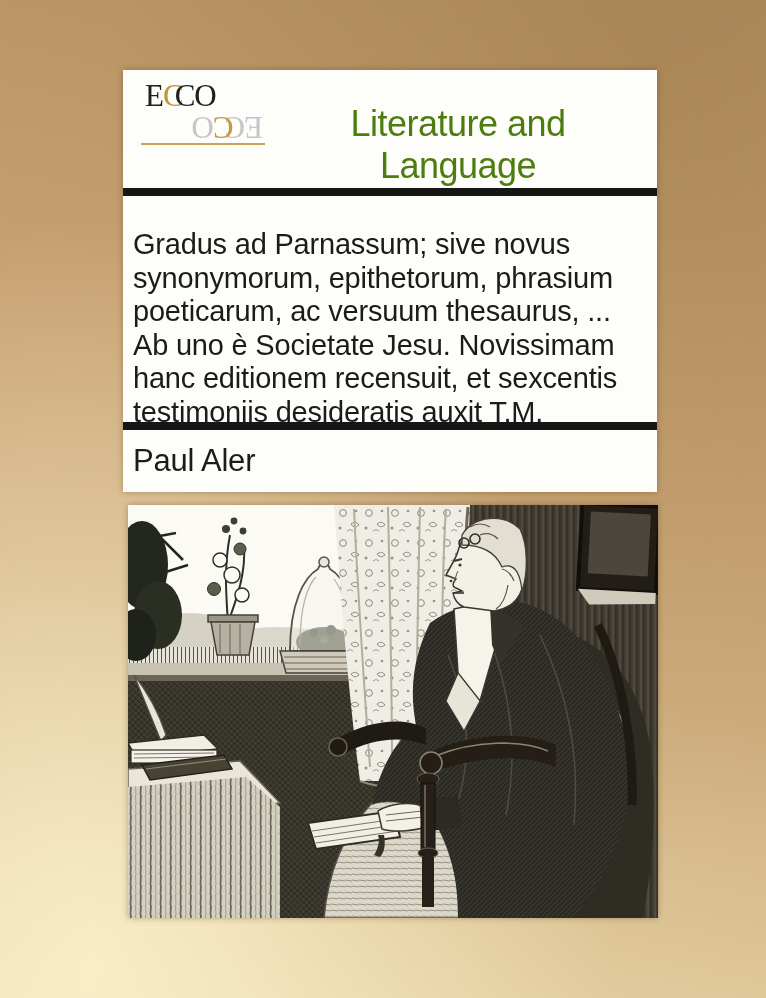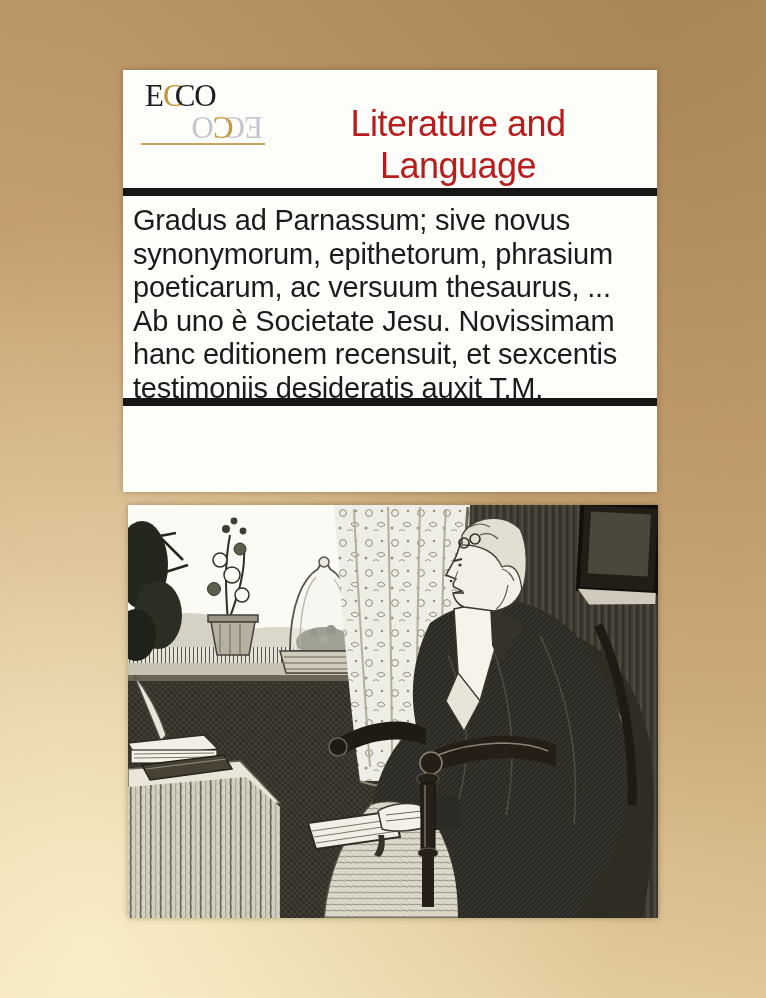--- a/index.html
+++ b/index.html
@@ -26,26 +26,26 @@
   .ecco-word .gold,.ecco-mirror .gold{color:#c49437;}
   .ecco-word .ovl,.ecco-mirror .ovl{margin-left:-8px;}
   .ecco-mirror{transform:rotate(180deg);color:#c3c3cb;margin-top:1px;opacity:0.95;}
   .ecco-rule{height:2px;background:#c9a35a;margin:3px 4px 5px 2px;}
   .ecco-tagline{
     font-family:"Liberation Serif", serif;font-size:11px;line-height:1.6;
     color:#2e2e38;letter-spacing:0.2px;
   }
   .category{
     flex:1;text-align:center;padding:33px 10px 0 0;
-    font-size:36px;color:#b91c1c;letter-spacing:-0.5px;
+    font-size:36px;color:#4d7c0f;letter-spacing:-0.5px;
   }
   .rule-thick{height:8px;background:#161616;}
   .title{
     height:202px;box-sizing:border-box;padding:8px 8px 0 10px;
-    font-size:29px;line-height:33.5px;color:#1b1b1b;letter-spacing:-0.2px;
+    font-size:29px;line-height:33.5px;color:#1b1b1b;letter-spacing:-0.2px;margin-top:24px;
   }
   .author{
     height:86px;box-sizing:border-box;padding:13px 10px 0 10px;
     font-size:31px;color:#1b1b1b;letter-spacing:-0.2px;
   }
 
   
   .illustration{
     position:absolute;left:128px;top:505px;width:530px;height:413px;
     background:#f9f8f3;box-shadow:0 0 6px rgba(60,40,10,0.35);
@@ -67,20 +67,21 @@
           <span>E</span><span>C</span><span class="gold ovl">C</span><span>O</span>
         </div>
         <div class="ecco-rule"></div>
       </div>
       <div class="category">Literature and Language</div>
     </div>
 
     <div class="rule-thick"></div>
     <div class="title">Gradus ad Parnassum; sive novus synonymorum, epithetorum, phrasium poeticarum, ac versuum thesaurus, ... Ab uno è Societate Jesu. Novissimam hanc editionem recensuit, et sexcentis testimoniis desideratis auxit T.M.</div>
     <div class="rule-thick"></div>
+    <div class="author">Paul Aler</div>
   </div>
 
   <div class="illustration">
     <svg width="530" height="413" viewBox="0 0 530 413" xmlns="http://www.w3.org/2000/svg">
       <defs>
         <pattern id="wp" width="7" height="7" patternUnits="userSpaceOnUse">
           <rect width="7" height="7" fill="#403c33"></rect>
           <line x1="2" y1="0" x2="2" y2="7" stroke="#5d584a" stroke-width="1"></line>
           <line x1="5" y1="0" x2="5" y2="7" stroke="#29261f" stroke-width="1"></line>
         </pattern>

